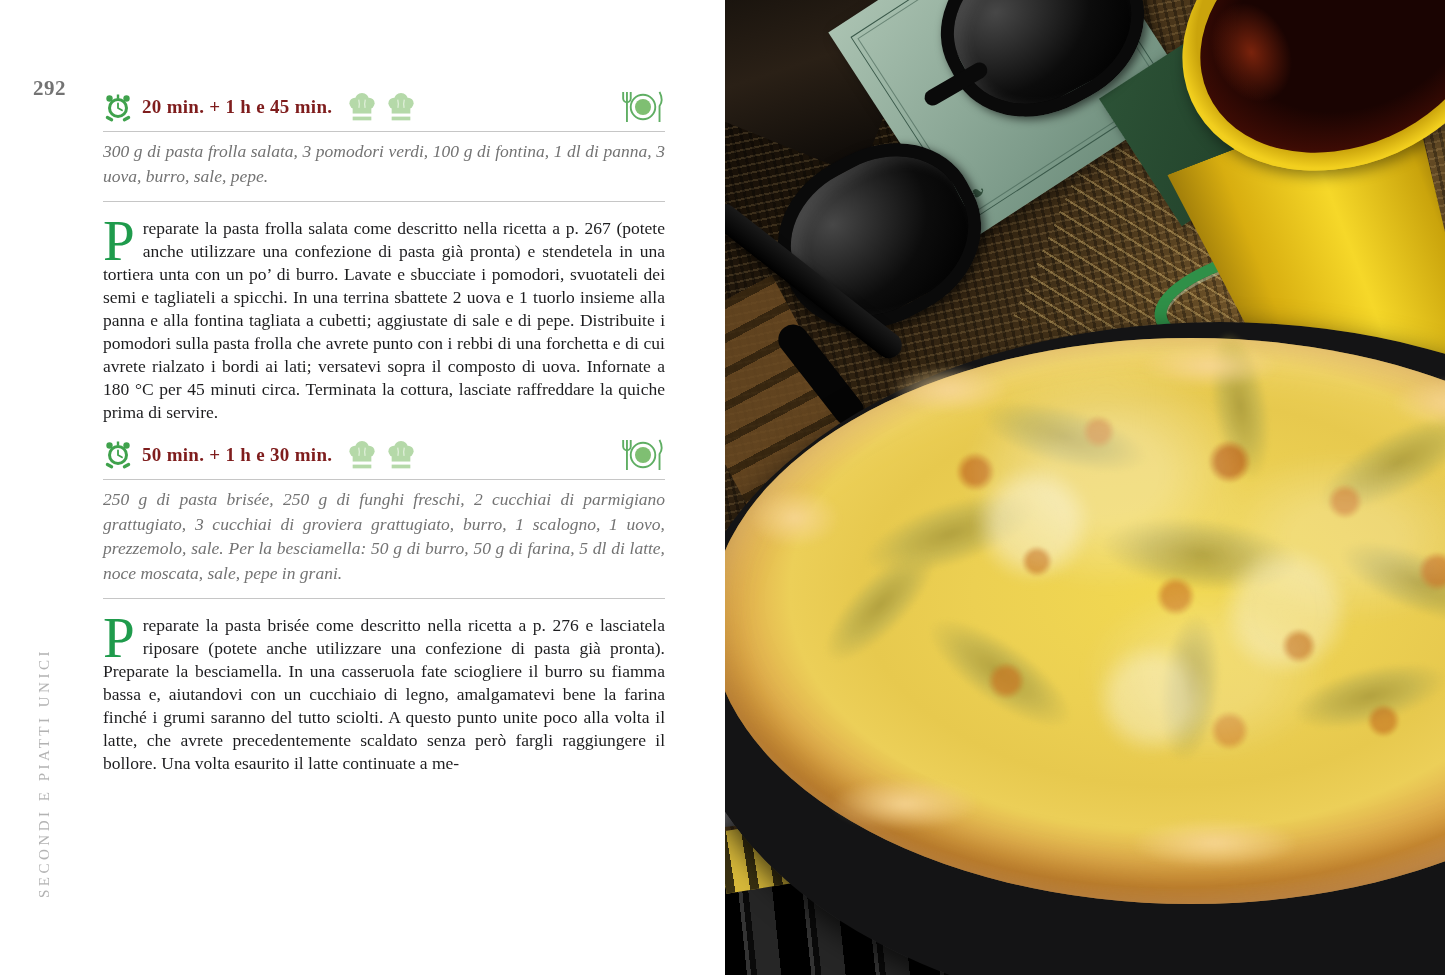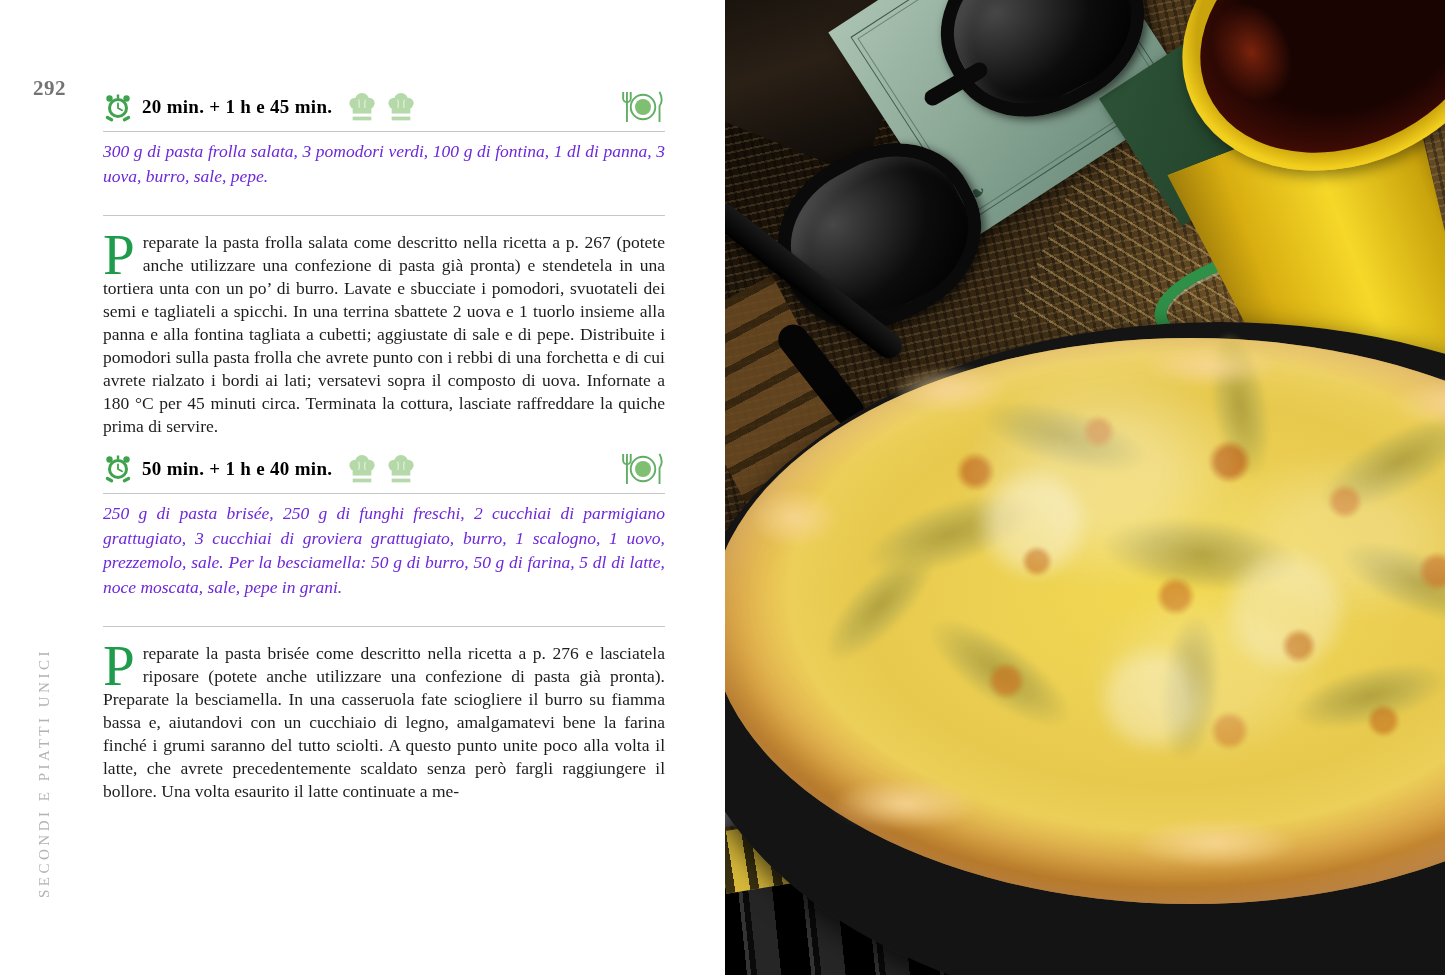--- a/index.html
+++ b/index.html
@@ -7,25 +7,25 @@
 
   
   .page-left{position:absolute;left:0;top:0;width:725px;height:975px;background:#fff;}
   .page-number{position:absolute;left:33px;top:76px;font-size:21px;font-weight:bold;color:#737373;letter-spacing:.5px;}
   .section-label{position:absolute;left:36px;top:640px;height:258px;writing-mode:vertical-rl;transform:rotate(180deg);
     font-size:15px;letter-spacing:3.5px;color:#b3b3b3;white-space:nowrap;}
   .content{position:absolute;left:103px;top:76px;width:562px;}
   h1.recipe-title{margin:0;font-weight:normal;font-size:37px;line-height:1.1;color:#1f9b4c;letter-spacing:-.3px;}
   .second h1.recipe-title{margin-top:50px;}
   .meta{display:flex;align-items:center;gap:9px;margin-top:14px;padding-bottom:7px;border-bottom:1px solid #c6c6c6;}
-  .meta .time{font-size:19px;font-weight:bold;color:#000000;letter-spacing:.3px;margin-right:6px;}
+  .meta .time{font-size:19px;font-weight:bold;color:#7f1d1d;letter-spacing:.3px;margin-right:6px;}
   .meta .spacer{flex:1;}
   .meta svg{display:block;}
-  .ingredients{margin:0;padding:7px 0 26px;border-bottom:1px solid #c6c6c6;
-    font-style:italic;font-size:17.5px;line-height:1.42;color:#6d28d9;text-align:justify;}
+  .ingredients{margin:0;padding:7px 0 12px;border-bottom:1px solid #c6c6c6;
+    font-style:italic;font-size:17.5px;line-height:1.42;color:#737373;text-align:justify;}
   .bodytext{margin:15px 0 0;font-size:17.5px;line-height:23px;color:#1d1d1f;text-align:justify;}
   .dropcap{float:left;font-size:57px;line-height:45px;color:#1f9b4c;padding:1px 8px 0 0;}
 
   
   .photo{position:absolute;left:725px;top:0;width:720px;height:975px;overflow:hidden;background:#3a2a14;}
   .photo *{position:absolute;}
   .mat{inset:0;
     background:
       repeating-linear-gradient(78deg, rgba(0,0,0,.30) 0 3px, rgba(0,0,0,0) 3px 9px),
       repeating-linear-gradient(-12deg, rgba(255,214,140,.14) 0 2px, rgba(0,0,0,0) 2px 8px),
@@ -203,21 +203,21 @@
                 <circle cx="23.5" cy="6.5" r="3.2"></circle>
               <rect x="2.5" y="25" width="8" height="3.2" rx="1.6" transform="rotate(28 6.5 26.6)"></rect>
               <rect x="19.5" y="25" width="8" height="3.2" rx="1.6" transform="rotate(-28 23.5 26.6)"></rect>
               <circle cx="15" cy="16" r="10"></circle>
               <rect x="13.8" y="2.5" width="2.4" height="4"></rect>
             </g>
             <circle cx="15" cy="16" r="7" fill="#fff"></circle>
             <path d="M15 11.5 v4.5 l4 2.2" stroke="#3fa24c" stroke-width="1.8" fill="none" stroke-linecap="round"></path>
           </svg>
         </span>
-        <span class="time">50 min. + 1 h e 40 min.</span>
+        <span class="time">50 min. + 1 h e 30 min.</span>
         <span>
           <svg width="30" height="28" viewBox="0 0 32 30">
             <g fill="#b5d9a9">
                 <circle cx="8.5" cy="11" r="6"></circle>
                 <circle cx="16" cy="7.5" r="7.5"></circle>
                 <circle cx="23.5" cy="11" r="6"></circle>
                 <rect x="6" y="12" width="20" height="10"></rect>
               </g>
             <path d="M12.5 7 q1.2 5 .2 9 M19.5 7 q-1.2 5 -.2 9" stroke="#e2f0dc" stroke-width="1.3" fill="none"></path>
             <rect x="6" y="23.5" width="20" height="1.8" fill="#fff"></rect>

